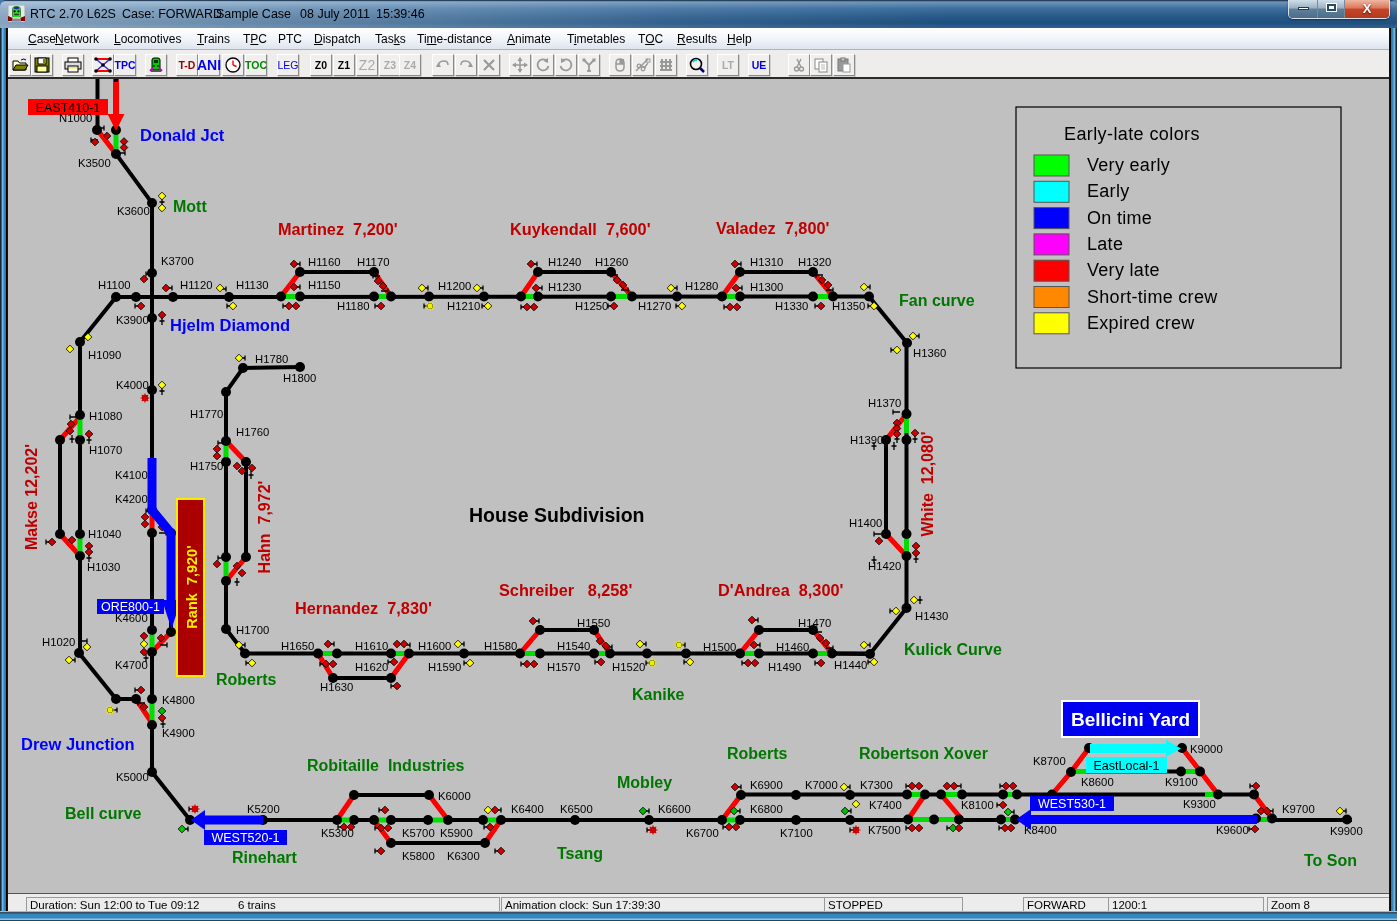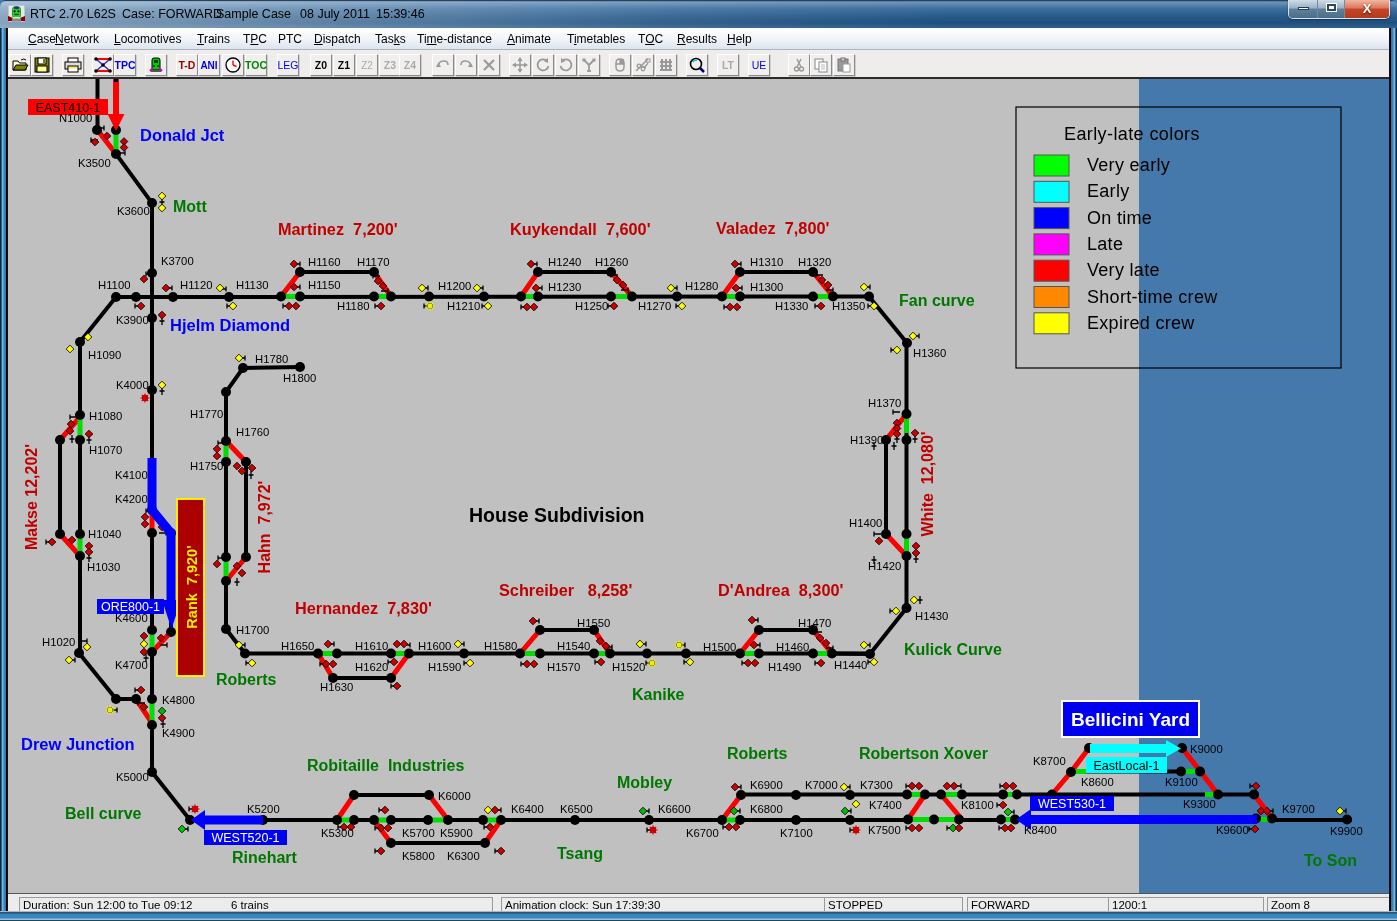--- a/index.html
+++ b/index.html
@@ -15,21 +15,21 @@
 .wbtn span{display:block}
 .wbtn b{color:#fff;font-size:13px;line-height:17px;text-shadow:0 1px 2px #5a0f00}
 #closebtn{border-right:none;background:linear-gradient(180deg,#f0b6a4 0%,#dd7a5c 40%,#c44427 50%,#b03a1e 100%)}
 #menubar{position:absolute;left:8px;top:28px;width:1381px;height:22px;
  background:linear-gradient(180deg,#ffffff 0%,#f2f5fa 50%,#dde4ee 100%);border-bottom:1px solid #aab4c2}
 .mi{position:absolute;top:4px;font-size:12px;color:#000}
 #toolbar{position:absolute;left:8px;top:50px;width:1381px;height:29px;background:#eeedeb;border-bottom:2px solid #2a2a2a}
 .tbb{position:absolute;top:4px;width:22px;height:22px;background:#f0efed;
  border:1px solid;border-color:#ffffff #8a8a8a #8a8a8a #ffffff;box-shadow:1px 1px 0 #cfcfcf;
  display:flex;align-items:center;justify-content:center}
-#canvas{position:absolute;left:8px;top:79px;width:1131px;height:814px;background:#c0c0c0}
+#canvas{position:absolute;left:8px;top:79px;width:1381px;height:814px;background:#c0c0c0}
 #statusbar{position:absolute;left:8px;top:893px;width:1381px;height:18px;background:#ececec;border-top:1px solid #555}
 .sec{position:absolute;top:3px;height:17px;border:1px solid #999;background:#ececec;font-size:11.5px;color:#000;line-height:15px}
 #lborder{position:absolute;left:0;top:28px;width:8px;height:893px;
  background:linear-gradient(90deg,#12283c 0%,#12283c 11%,#3a7fb2 22%,#7cc0e8 33%,#3c8ac0 50%,#2f77ac 70%,#000 80%,#000 93%,#999 100%)}
 #rborder{position:absolute;right:0;top:28px;width:8px;height:893px;
  background:linear-gradient(90deg,#999 0%,#000 7%,#000 20%,#2f77ac 30%,#3c8ac0 50%,#7cc0e8 67%,#3a7fb2 78%,#12283c 89%,#12283c 100%)}
 #bborder{position:absolute;left:0;top:911px;width:1397px;height:10px;
  background:linear-gradient(180deg,#e8e8e8 0%,#15314d 18%,#3488c0 30%,#3488c0 72%,#dce8f2 82%,#2a567f 92%,#13293f 100%)}
 </style></head>
 <body>
@@ -125,42 +125,42 @@
           <circle cx="6" cy="9" r="1" fill="#003300"></circle>
           <circle cx="10" cy="9" r="1" fill="#003300"></circle>
           <path d="M2,14 L5,11 M14,14 L11,11" stroke="#cc00cc" stroke-width="2"></path>
           <rect x="3" y="13" width="10" height="2" fill="#555"></rect>
         </svg>
       </div>
 <div class="tbb" style="left:168px">
         <span style="color:#990000;font-weight:bold;font-size:10.5px">T-D</span>
       </div>
 <div class="tbb" style="left:190px">
-        <span style="color:#0000ee;font-weight:bold;font-size:10px">ANI</span>
+        <span style="color:#0000ee;font-weight:bold;font-size:14px">ANI</span>
       </div>
 <div class="tbb" style="left:214px">
         <svg width="16" height="16" viewBox="0 0 16 16">
           <circle cx="8" cy="8" r="7" fill="#fff" stroke="#000" stroke-width="1.3"></circle>
           <path d="M8,8 L8,3.5 M8,8 L11.5,9.5" stroke="#ff0000" stroke-width="1.4"></path>
         </svg>
       </div>
 <div class="tbb" style="left:237px">
         <span style="color:#008800;font-weight:bold;font-size:10.5px">TOC</span>
       </div>
 <div class="tbb" style="left:269px">
         <span style="color:#0000ee;font-weight:normal;font-size:10.5px">LEG</span>
       </div>
 <div class="tbb" style="left:302px">
         <span style="color:#000;font-weight:bold;font-size:10.5px">Z0</span>
       </div>
 <div class="tbb" style="left:325px">
         <span style="color:#000;font-weight:bold;font-size:10.5px">Z1</span>
       </div>
 <div class="tbb" style="left:348px">
-        <span style="color:#aaa;font-weight:normal;font-size:10px">Z2</span>
+        <span style="color:#aaa;font-weight:normal;font-size:14px">Z2</span>
       </div>
 <div class="tbb" style="left:371px">
         <span style="color:#aaa;font-weight:bold;font-size:10.5px">Z3</span>
       </div>
 <div class="tbb" style="left:391px">
         <span style="color:#aaa;font-weight:bold;font-size:10.5px">Z4</span>
       </div>
 <div class="tbb" style="left:424px">
         <svg width="16" height="16" viewBox="0 0 16 16">
           <path d="M3,10 Q3,4 9,4 Q13,4 13,8" fill="none" stroke="#999" stroke-width="1.6"></path>
@@ -229,21 +229,21 @@
         <svg width="18" height="17" viewBox="0 0 18 17">
           <circle cx="8" cy="7" r="5.5" fill="none" stroke="#000" stroke-width="1.6"></circle>
           <path d="M12,11 L16,15" stroke="#000080" stroke-width="2.5"></path>
           <path d="M5,5 a3.5,3.5 0 0 1 4,-1.5" stroke="#00cccc" stroke-width="1.5" fill="none"></path>
         </svg>
       </div>
 <div class="tbb" style="left:709px">
         <span style="color:#aaa;font-weight:bold;font-size:10.5px">LT</span>
       </div>
 <div class="tbb" style="left:740px">
-        <span style="color:#0000ee;font-weight:normal;font-size:10.5px">UE</span>
+        <span style="color:#0000ee;font-weight:bold;font-size:10.5px">UE</span>
       </div>
 <div class="tbb" style="left:780px">
         <svg width="16" height="16" viewBox="0 0 16 16">
           <path d="M6,2 L10,10 M10,2 L6,10" stroke="#999" stroke-width="1.4"></path>
           <circle cx="5.5" cy="12" r="2" fill="none" stroke="#999" stroke-width="1.4"></circle>
           <circle cx="10.5" cy="12" r="2" fill="none" stroke="#999" stroke-width="1.4"></circle>
         </svg>
       </div>
 <div class="tbb" style="left:802px">
         <svg width="16" height="16" viewBox="0 0 16 16">
@@ -1008,22 +1008,22 @@
 <rect x="1034" y="233.90000000000003" width="35" height="21" fill="#ff00ff" stroke="#555" stroke-width="1"></rect>
 <text x="1087" y="249.90000000000003" font-size="18" letter-spacing="0.3" fill="#000">Late</text>
 <rect x="1034" y="260.20000000000005" width="35" height="21" fill="#ff0000" stroke="#555" stroke-width="1"></rect>
 <text x="1087" y="276.20000000000005" font-size="18" letter-spacing="0.3" fill="#000">Very late</text>
 <rect x="1034" y="286.50000000000006" width="35" height="21" fill="#ff8800" stroke="#555" stroke-width="1"></rect>
 <text x="1087" y="302.50000000000006" font-size="18" letter-spacing="0.3" fill="#000">Short-time crew</text>
 <rect x="1034" y="312.80000000000007" width="35" height="21" fill="#ffff00" stroke="#555" stroke-width="1"></rect>
 <text x="1087" y="328.80000000000007" font-size="18" letter-spacing="0.3" fill="#000">Expired crew</text>
 </svg></div>
  <div id="statusbar">
-<div class="sec" style="left:11px;width:474px"><span style="padding-left:3px">Duration: Sun 12:00 to Tue 09:12</span><span style="position:absolute;left:211px">6 trains</span></div>
+<div class="sec" style="left:18px;width:474px"><span style="padding-left:3px">Duration: Sun 12:00 to Tue 09:12</span><span style="position:absolute;left:211px">6 trains</span></div>
 <div class="sec" style="left:493px;width:357px"><span style="padding-left:3px">Animation clock: Sun 17:39:30</span></div>
 <div class="sec" style="left:816px;width:139px"><span style="padding-left:3px">STOPPED</span></div>
-<div class="sec" style="left:959px;width:166px"><span style="padding-left:3px">FORWARD</span></div>
+<div class="sec" style="left:1015px;width:166px"><span style="padding-left:3px">FORWARD</span></div>
 <div class="sec" style="left:1100px;width:156px"><span style="padding-left:3px">1200:1</span></div>
 <div class="sec" style="left:1259px;width:123px"><span style="padding-left:3px">Zoom 8</span></div>
 </div>
  <div id="lborder"></div>
     <div id="rborder"></div>
     <div id="bborder"></div>
 </div>
 </body></html>

